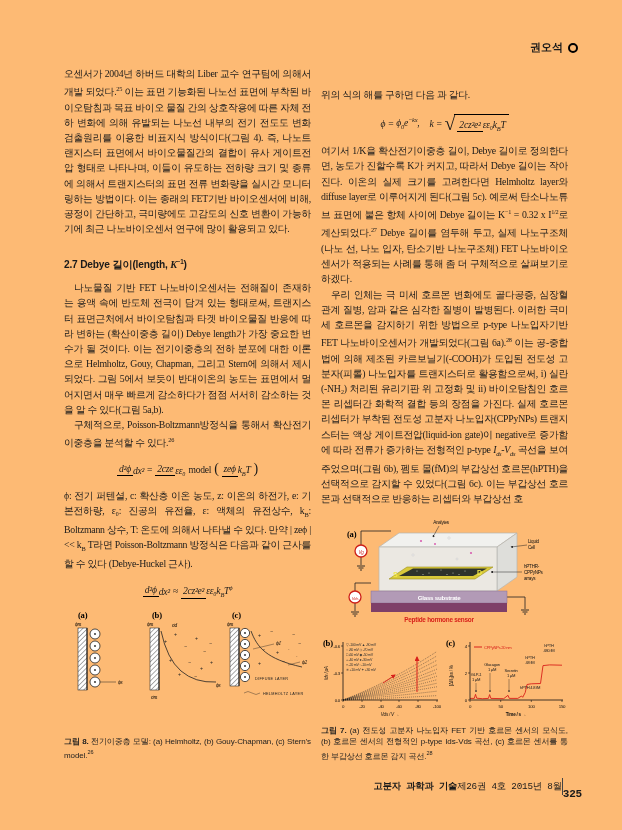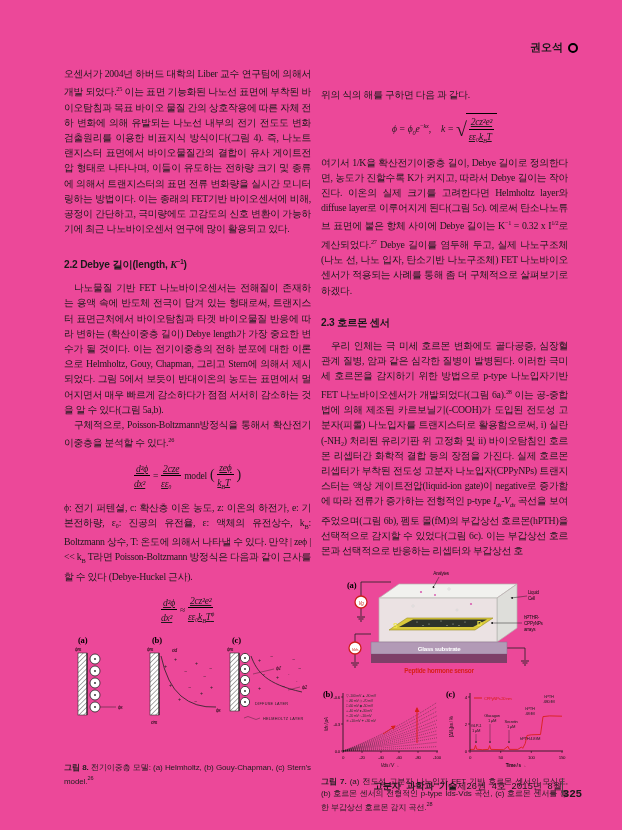--- a/index.html
+++ b/index.html
@@ -1,28 +1,28 @@
 <!DOCTYPE html>
 <html><head>
 <meta charset="utf-8">
 <style>
   html,body{margin:0;padding:0;background:#888;}
-  .page{position:relative;width:622px;height:830px;background:#ec4899;font-family:"Liberation Serif","DejaVu Serif",serif;color:#1a1a1a;overflow:hidden;margin:0 auto;}
+  .page{position:relative;width:622px;height:830px;background:#fdba74;font-family:"Liberation Serif","DejaVu Serif",serif;color:#1a1a1a;overflow:hidden;margin:0 auto;}
   .author{position:absolute;top:40px;right:44px;display:flex;align-items:center;gap:5px;font-weight:bold;font-size:11px;font-family:"Liberation Sans","DejaVu Sans",sans-serif;}
   .orcid{width:6px;height:6px;border:2.4px solid #000;border-radius:50%;display:inline-block;}
   .col{position:absolute;top:66px;width:247px;height:764px;font-size:9.8px;line-height:15.2px;text-align:justify;letter-spacing:-0.25px;overflow:hidden;}
   .col-left{left:64px;}
   .col-right{left:321px;}
   p.body{margin:0;}
   .indent{text-indent:10px;}
   sup.ref{font-size:6.3px;}
   h3.sec{font-family:"Liberation Sans","DejaVu Sans",sans-serif;font-size:10.2px;margin:17px 0 8px;letter-spacing:-0.2px;font-weight:bold;}
   h3.sec i{font-family:"Liberation Serif",serif;}
   .eq{display:flex;justify-content:center;align-items:center;gap:3px;margin:11px 0 10px;font-style:italic;font-size:9.6px;line-height:1.15;}
-  .frac{display:inline-flex;flex-direction:column;align-items:flex-start;text-decoration:underline;}
+  .frac{display:inline-flex;flex-direction:row;align-items:flex-end;}
   .frac .top{border-bottom:0.8px solid #000;padding:0 2px 1.5px;}
   .frac .bot{padding-top:1.5px;}
   .eq sub{font-size:6.4px;}
   .eq sup{font-size:6.4px;}
   .roman{font-style:normal;}
   .big{font-size:14px;font-style:normal;transform:translateY(-1px);}
   .sqrt{display:inline-flex;align-items:center;}
   .sqrt .sign{font-size:20px;font-style:normal;margin-right:-1px;line-height:1;}
   .sqrt .body{border-top:0.9px solid #000;padding:2px 3px 0;}
   .cap{font-family:"Liberation Sans","DejaVu Sans",sans-serif;font-size:8px;line-height:11.4px;color:#1e1e1e;text-align:justify;margin:5px 0 0;letter-spacing:-0.1px;}
@@ -49,21 +49,21 @@
 <div class="page">
 
   <div class="author">
     <span>권오석</span>
     <span class="orcid"></span>
   </div>
 
   <div class="col col-left">
     <p class="body"><span>오센서가 2004년 하버드 대학의 Liber 교수 연구팀에 의해서 개발 되었다.</span><sup class="ref">25</sup><span> 이는 표면 기능화된 나노선 표면에 부착된 바이오탐침과 목표 바이오 물질 간의 상호작용에 따른 자체 전하 변화에 의해 유발되는 나노선 내부의 전기 전도도 변화 검출원리를 이용한 비표지식 방식이다(그림 4). 즉, 나노트랜지스터 표면에서 바이오물질간의 결합이 유사 게이트전압 형태로 나타나며, 이들이 유도하는 전하량 크기 및 종류에 의해서 트랜지스터의 표면 전류 변화량을 실시간 모니터링하는 방법이다. 이는 종래의 FET기반 바이오센서에 비해, 공정이 간단하고, 극미량에도 고감도의 신호 변환이 가능하기에 최근 나노바이오센서 연구에 많이 활용되고 있다.</span></p>
 
-    <h3 class="sec"><span>2.2 Debye 길이(length, </span><i>K</i><sup class="ref">−1</sup><span>)</span></h3>
+    <h3 class="sec"><span>2.7 Debye 길이(length, </span><i>K</i><sup class="ref">−1</sup><span>)</span></h3>
 
     <p class="body indent">나노물질 기반 FET 나노바이오센서는 전해질이 존재하는 용액 속에 반도체 전극이 담겨 있는 형태로써, 트랜지스터 표면근처에서 바이오탐침과 타겟 바이오물질 반응에 따라 변하는 (확산이중층 길이) Debye length가 가장 중요한 변수가 될 것이다. 이는 전기이중층의 전하 분포에 대한 이론으로 Helmholtz, Gouy, Chapman, 그리고 Stern에 의해서 제시되었다. 그림 5에서 보듯이 반대이온의 농도는 표면에서 멀어지면서 매우 빠르게 감소하다가 점점 서서히 감소하는 것을 알 수 있다(그림 5a,b).</p>
 
     <p class="body indent"><span>구체적으로, Poisson-Boltzmann방정식을 통해서 확산전기이중층을 분석할 수 있다.</span><sup class="ref">26</sup></p>
 
     <div class="eq">
       <span class="frac">
           <span class="top">d²ϕ</span>
           <span class="bot">dx²</span>
         </span>
@@ -211,21 +211,20 @@
           <span class="sign">√</span>
           <span class="body"><span class="frac">
               <span class="top">2cz²e²</span>
               <span class="bot"><span>εε₀k</span><sub>B</sub><span>T</span></span>
             </span></span>
         </span>
     </div>
 
     <p class="body"><span>여기서 1/K을 확산전기이중층 길이, Debye 길이로 정의한다면, 농도가 진할수록 K가 커지고, 따라서 Debye 길이는 작아진다. 이온의 실제 크기를 고려한다면 Helmholtz layer와 diffuse layer로 이루어지게 된다(그림 5c). 예로써 탄소나노튜브 표면에 붙은 항체 사이에 Debye 길이는 K</span><sup class="ref">−1</sup><span> = 0.32 x I</span><sup class="ref">1/2</sup><span>로 계산되었다.</span><sup class="ref">27</sup><span> Debye 길이를 염두해 두고, 실제 나노구조체(나노 선, 나노 입자, 탄소기반 나노구조체) FET 나노바이오센서가 적용되는 사례를 통해 좀 더 구체적으로 살펴보기로 하겠다.</span></p>
 
-    <h3 class="sec">2.3 호르몬 센서</h3>
 
     <p class="body indent"><span>우리 인체는 극 미세 호르몬 변화에도 골다공증, 심장혈관계 질병, 암과 같은 심각한 질병이 발병된다. 이러한 극미 세 호르몬을 감지하기 위한 방법으로 p-type 나노입자기반 FET 나노바이오센서가 개발되었다(그림 6a).</span><sup class="ref">28</sup><span> 이는 공-중합법에 의해 제조된 카르보닐기(-COOH)가 도입된 전도성 고분자(피롤) 나노입자를 트랜지스터로 활용함으로써, i) 실란(-NH₂) 처리된 유리기판 위 고정화 및 ii) 바이오탐침인 호르몬 리셉터간 화학적 결합 등의 장점을 가진다. 실제 호르몬리셉터가 부착된 전도성 고분자 나노입자(CPPyNPs) 트랜지스터는 액상 게이트전압(liquid-ion gate)이 negative로 증가함에 따라 전류가 증가하는 전형적인 p-type </span><i>I</i><sub style="font-size:6.4px;font-style:italic">ds</sub><span>-</span><i>V</i><sub style="font-size:6.4px;font-style:italic">ds</sub><span> 곡선을 보여 주었으며(그림 6b), 펨토 몰(fM)의 부갑상선 호르몬(hPTH)을 선택적으로 감지할 수 있었다(그림 6c). 이는 부갑상선 호르몬과 선택적으로 반응하는 리셉터와 부갑상선 호</span></p>
 
     
     <svg width="247" height="114" viewBox="0 0 247 114" style="margin-top:6px">
       <defs>
         <marker id="ah" markerWidth="5" markerHeight="5" refX="4" refY="2.5" orient="auto">
           <path d="M0,0 L5,2.5 L0,5 z" fill="#222"></path>
         </marker>
         <marker id="ahr" markerWidth="5" markerHeight="5" refX="4" refY="2.5" orient="auto">

